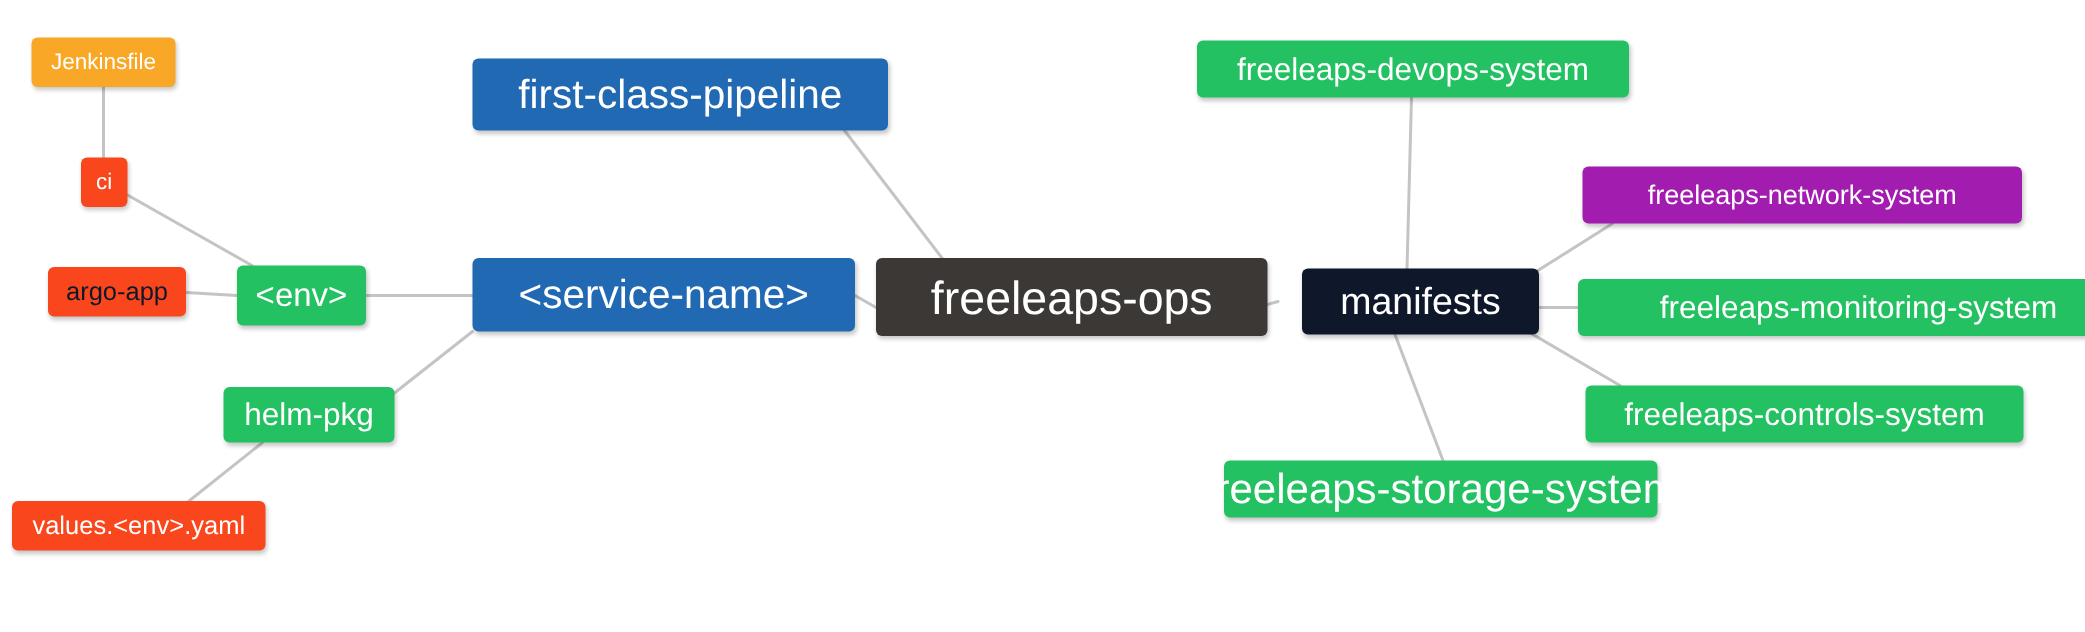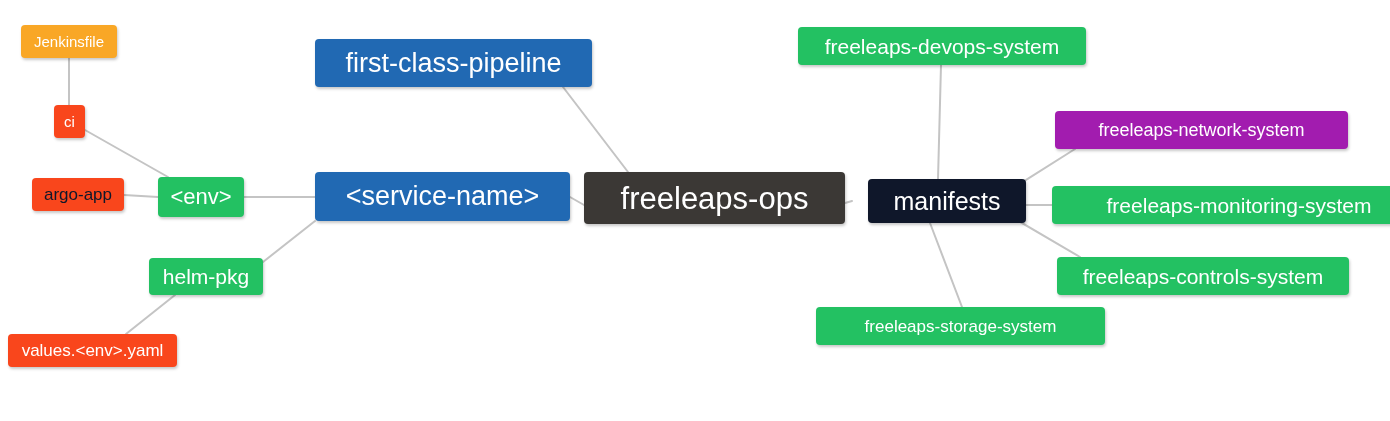--- a/index.html
+++ b/index.html
@@ -103,17 +103,17 @@
       </div>
       <div class="node" style="left: 1055px; top: 111px; width: 293px; height: 38px; background: #a21caf; color: rgb(255, 255, 255); font-size: 18px;">
         <span class="node-label">freeleaps-network-system</span>
       </div>
       <div class="node" style="left: 1052px; top: 186px; width: 374px; height: 38px; background: rgb(35, 193, 98); color: rgb(255, 255, 255); font-size: 21px;">
         <span class="node-label">freeleaps-monitoring-system</span>
       </div>
       <div class="node" style="left: 1057px; top: 257px; width: 292px; height: 38px; background: rgb(35, 193, 98); color: rgb(255, 255, 255); font-size: 21px;">
         <span class="node-label">freeleaps-controls-system</span>
       </div>
-      <div class="node" style="left: 816px; top: 307px; width: 289px; height: 38px; background: rgb(35, 193, 98); color: rgb(255, 255, 255); font-size: 17px;">
+      <div class="node" style="left: 816px; top: 307px; width: 289px; height: 38px; background: rgb(35, 193, 98); color: rgb(255, 255, 255); font-size: 28px;">
         <span class="node-label">freeleaps-storage-system</span>
       </div>
     </div>
 </div>
 
 </body></html>

